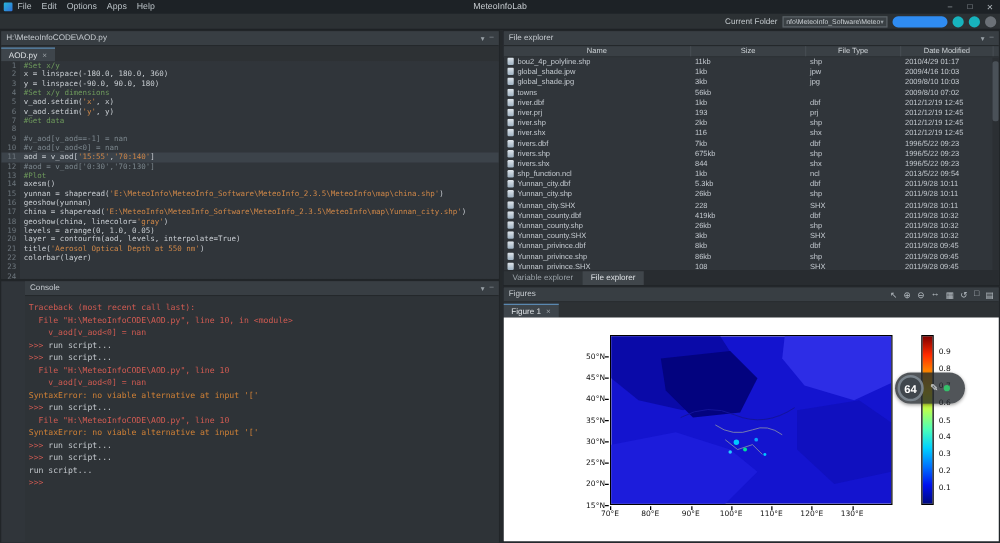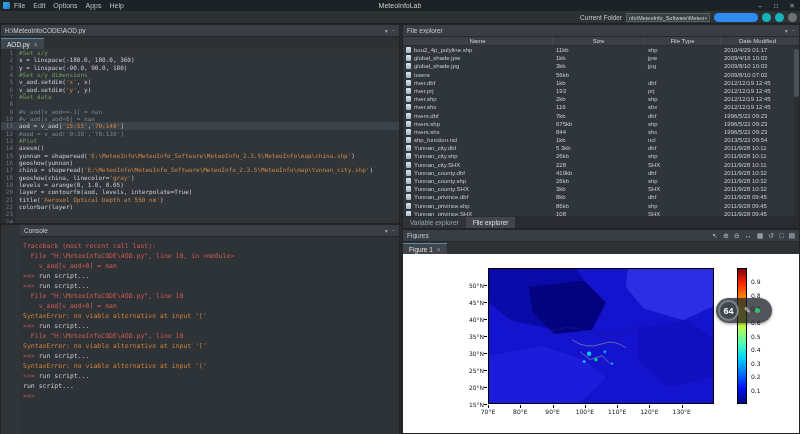--- a/index.html
+++ b/index.html
@@ -207,21 +207,20 @@
       <div class="console-line"><span class="cl-red">    v_aod[v_aod&lt;0] = nan</span></div>
       <div class="console-line"><span class="cl-red">&gt;&gt;&gt; </span><span class="cl-plain">run script...</span></div>
       <div class="console-line"><span class="cl-red">&gt;&gt;&gt; </span><span class="cl-plain">run script...</span></div>
       <div class="console-line"><span class="cl-red">  File "H:\MeteoInfoCODE\AOD.py", line 10</span></div>
       <div class="console-line"><span class="cl-red">    v_aod[v_aod&lt;0] = nan</span></div>
       <div class="console-line"><span class="cl-orange">SyntaxError: no viable alternative at input '['</span></div>
       <div class="console-line"><span class="cl-red">&gt;&gt;&gt; </span><span class="cl-plain">run script...</span></div>
       <div class="console-line"><span class="cl-red">  File "H:\MeteoInfoCODE\AOD.py", line 10</span></div>
       <div class="console-line"><span class="cl-orange">SyntaxError: no viable alternative at input '['</span></div>
       <div class="console-line"><span class="cl-red">&gt;&gt;&gt; </span><span class="cl-plain">run script...</span></div>
-      <div class="console-line"><span class="cl-orange">SyntaxError: no viable alternative at input '('</span></div>
       <div class="console-line"><span class="cl-red">&gt;&gt;&gt; </span><span class="cl-plain">run script...</span></div>
       <div class="console-line"><span class="cl-plain">run script...</span></div>
       <div class="console-line"><span class="cl-red">&gt;&gt;&gt;</span></div>
     </div>
 </div>
 
 <div class="panel fe-panel">
   <div class="ph">
     <span class="ph-title">File explorer</span>
     <span class="ph-icons">

